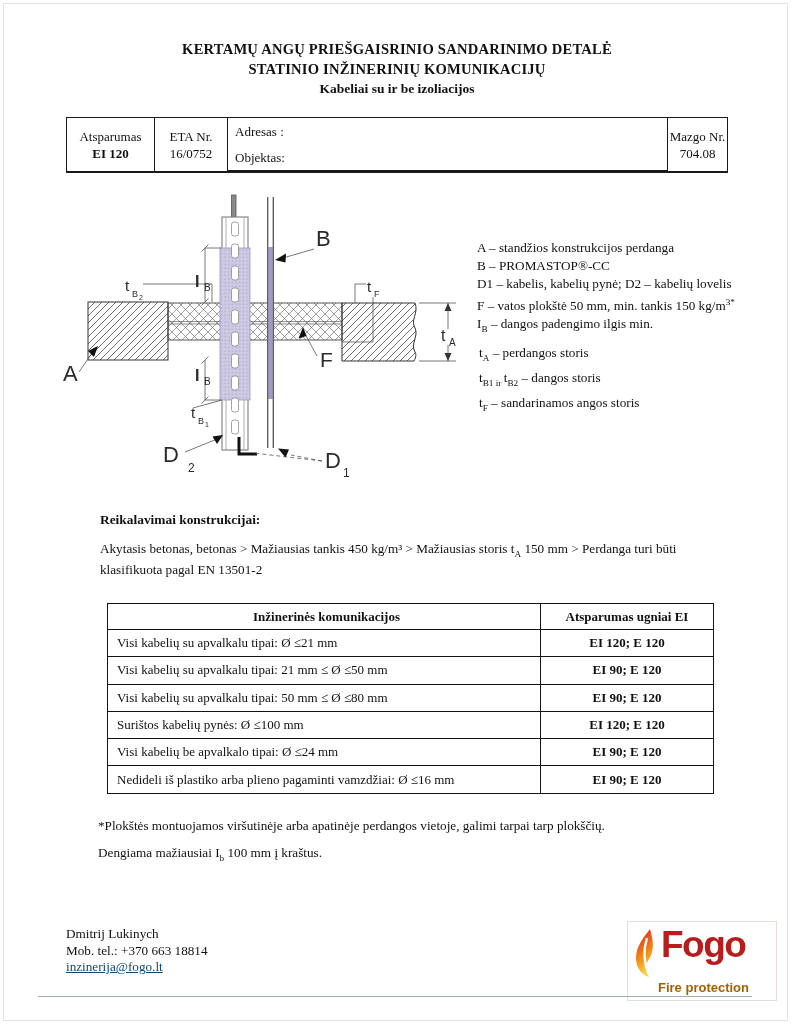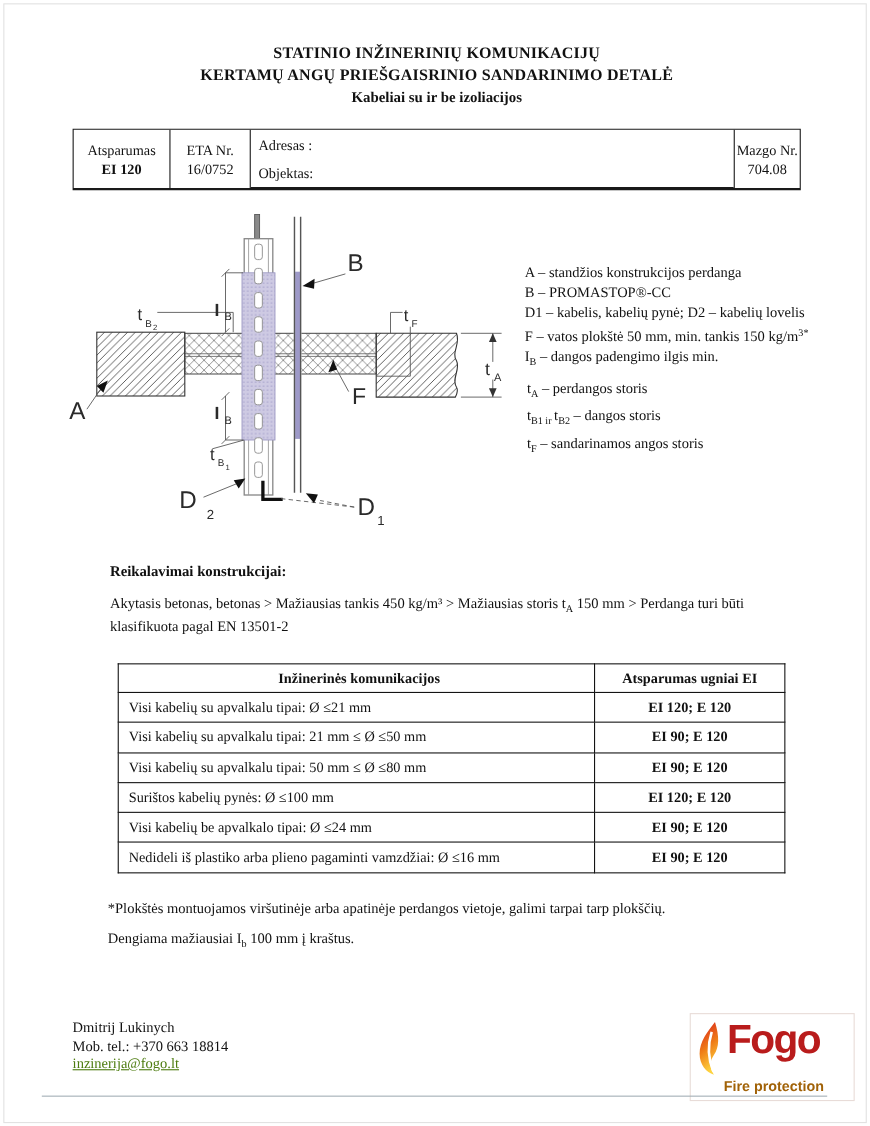--- a/index.html
+++ b/index.html
@@ -65,22 +65,22 @@
   .logo .tagline{position:absolute;left:8px;right:5px;bottom:5px;text-align:center;
                  font-family:"Liberation Sans",sans-serif;font-weight:bold;font-size:13px;}
 </style>
 </head>
 <body>
 
 <div class="page">
   <div class="frame"></div>
 
   <div class="title">
+    <div class="t12">KERTAMŲ ANGŲ PRIEŠGAISRINIO SANDARINIMO DETALĖ</div>
     <div class="t12">STATINIO INŽINERINIŲ KOMUNIKACIJŲ</div>
-    <div class="t12">KERTAMŲ ANGŲ PRIEŠGAISRINIO SANDARINIMO DETALĖ</div>
     <div class="t3">Kabeliai su ir be izoliacijos</div>
   </div>
 
   <div class="htable">
     <div class="hcol hc1">
       <div>Atsparumas</div>
       <div class="bold">EI 120</div>
     </div>
     <div class="hcol hc2">
       <div>ETA Nr.</div>
@@ -272,21 +272,21 @@
     </table>
 
   <div class="note1">*Plokštės montuojamos viršutinėje arba apatinėje perdangos vietoje, galimi tarpai tarp plokščių.</div>
   <div class="note23">
     <div><span>Dengiama  mažiausiai I</span><sub>b</sub><span> 100 mm į kraštus.</span></div>
   </div>
 
   <div class="contact">
     <div>Dmitrij Lukinych</div>
     <div>Mob. tel.: +370 663 18814</div>
-    <div><a href="#" id="email-link" style="color: #4d7c0f;">inzinerija@fogo.lt</a></div>
+    <div><a href="#" id="email-link" style="color: #0c4a6e;">inzinerija@fogo.lt</a></div>
   </div>
 
   <div class="logo">
     <svg class="flame" width="30" height="50" viewBox="0 0 30 50">
       <defs>
         <linearGradient id="flameGrad" x1="0" y1="0" x2="0.3" y2="1">
           <stop offset="0" stop-color="#d6171c"></stop>
           <stop offset="0.55" stop-color="#ef7c17"></stop>
           <stop offset="1" stop-color="#fdd23e"></stop>
         </linearGradient>

